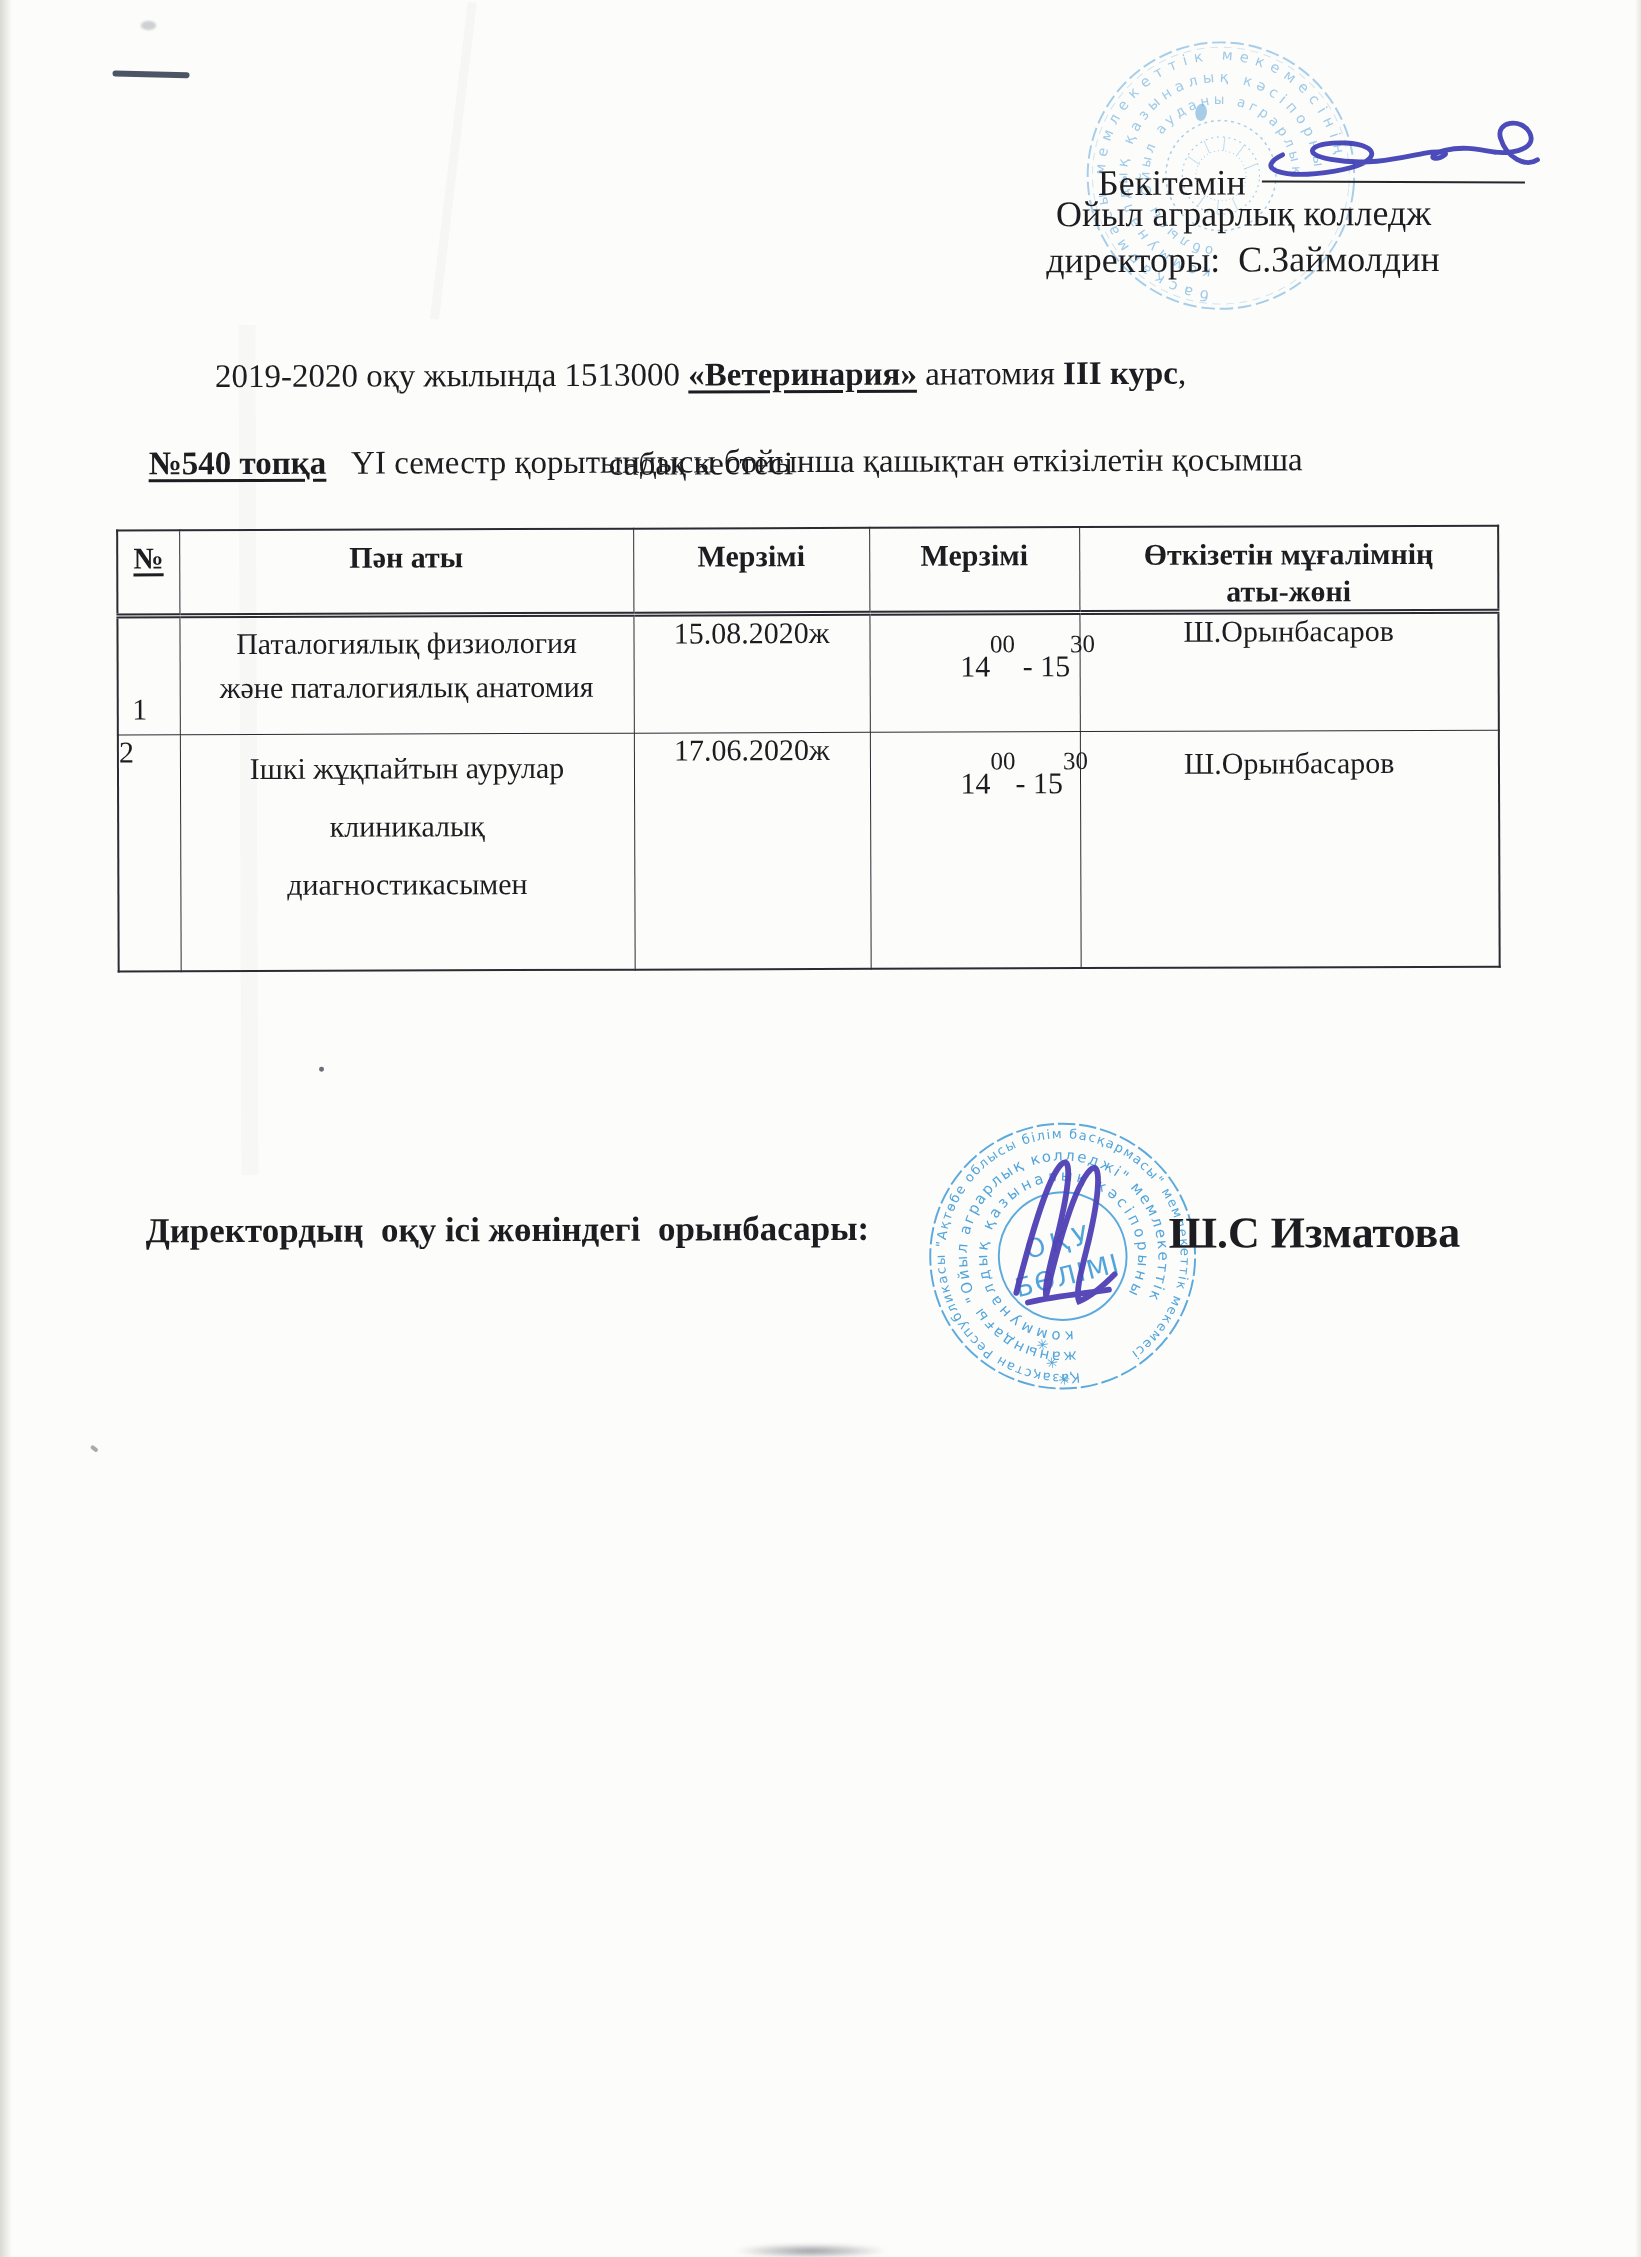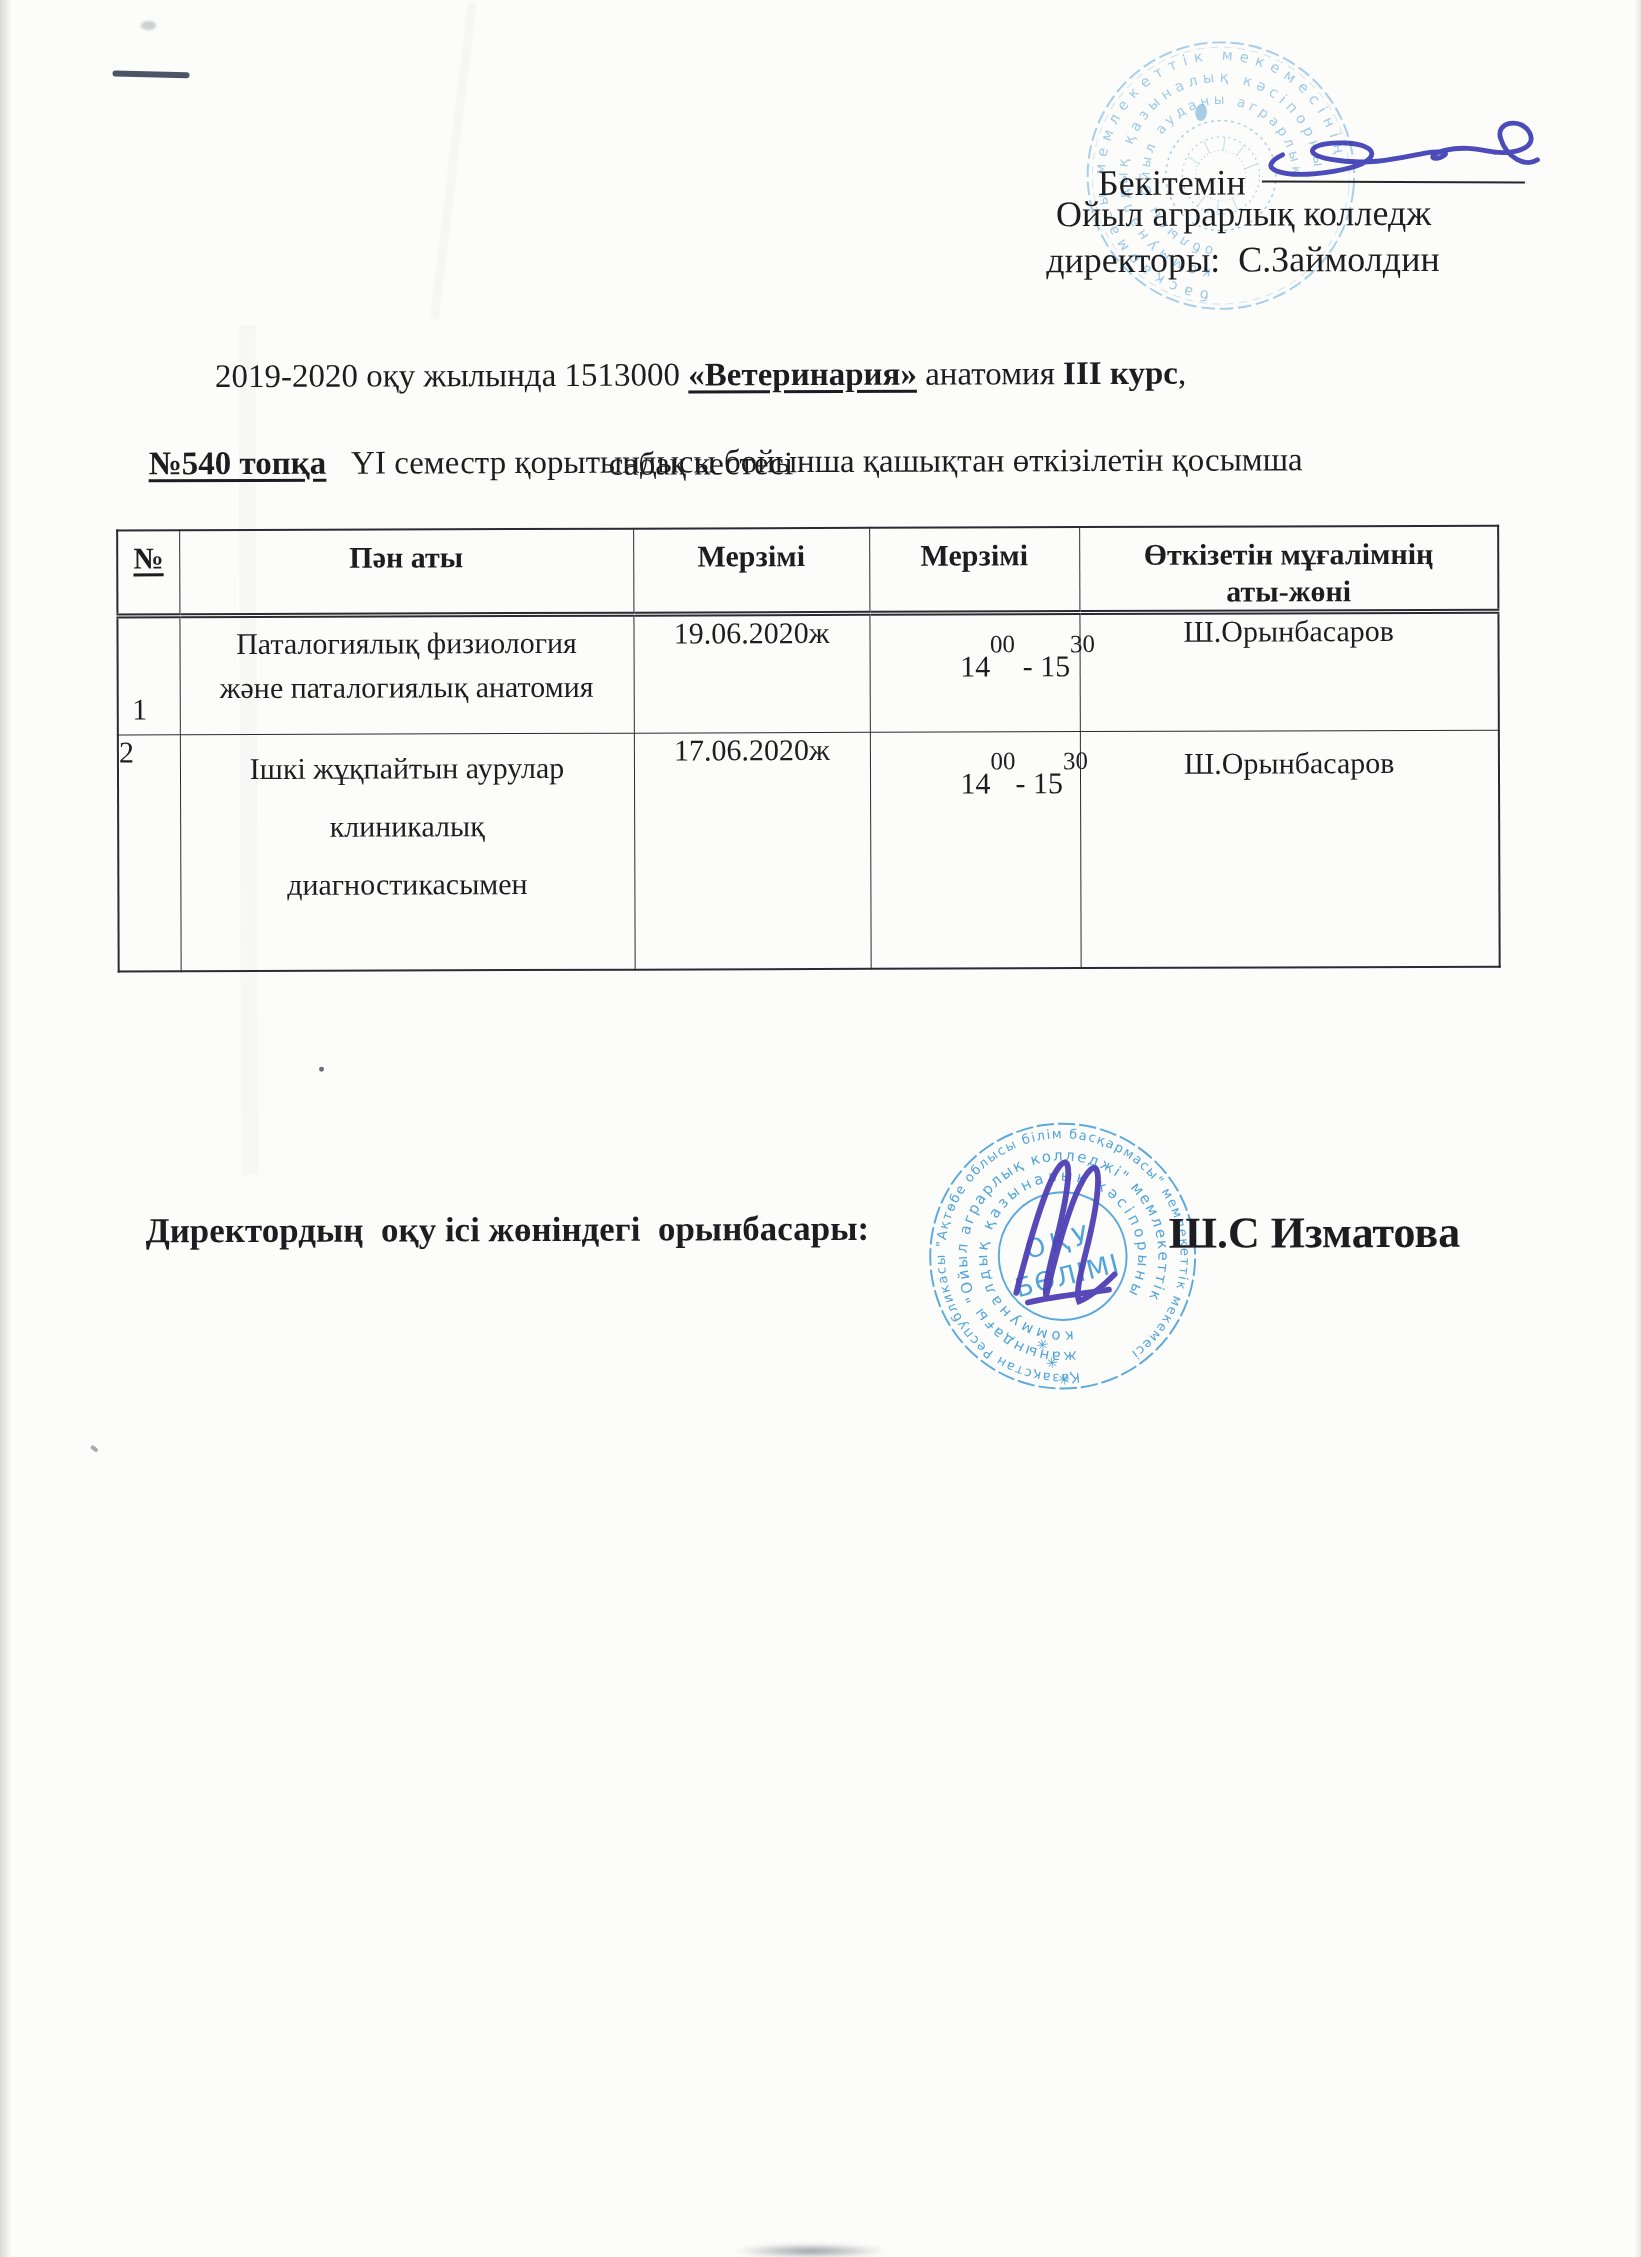--- a/index.html
+++ b/index.html
@@ -162,21 +162,21 @@
             <div class="num-bottom">
                 <span>1</span>
               </div>
           </td>
           <td>
             <div class="subj1">
               <div>Паталогиялық физиология</div>
               <div>және паталогиялық анатомия</div>
             </div>
           </td>
-          <td class="date-cell">19.06.2020ж</td>
+          <td class="date-cell">15.08.2020ж</td>
           <td class="time-cell">
             <span>14</span><sup class="mins">00</sup><span> - </span><span>15</span><sup class="mins">30</sup>
           </td>
           <td class="teach-cell">Ш.Орынбасаров</td>
         </tr>
         <tr class="row2">
           <td class="num-cell">2</td>
           <td>
             <div class="subj2">
               <div>Ішкі жұқпайтын аурулар</div>

